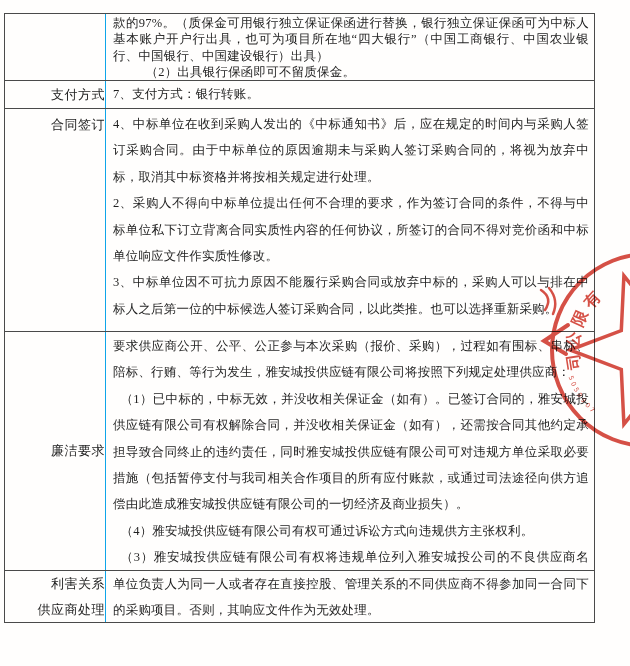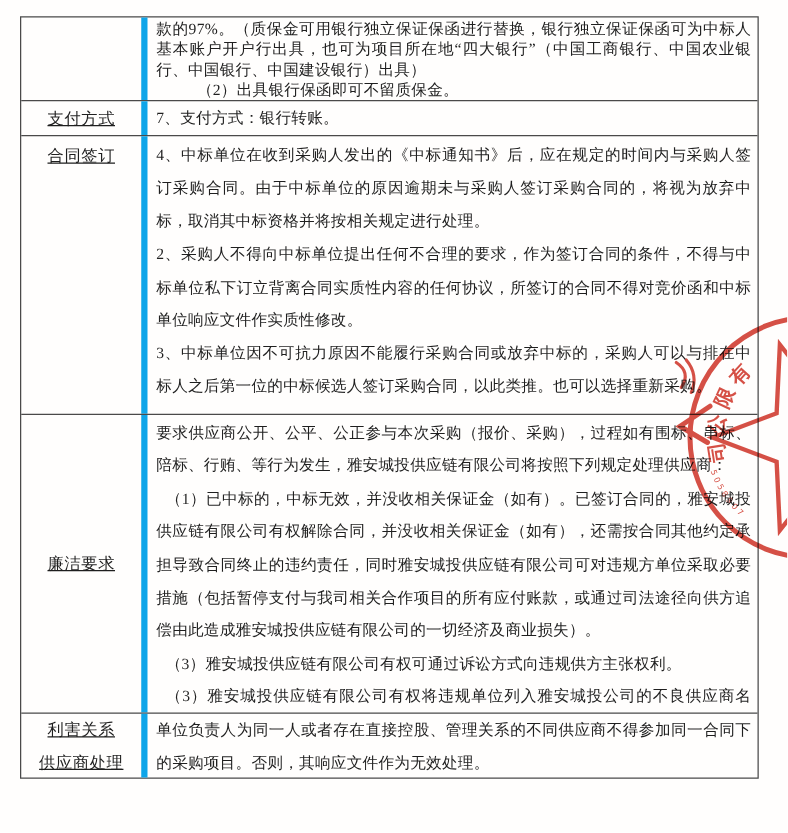--- a/index.html
+++ b/index.html
@@ -1,30 +1,30 @@
 <!DOCTYPE html>
 <html><head>
 <meta charset="utf-8">
 <style>
   html,body{margin:0;padding:0;background:#ffffff;}
   .page{
     position:relative;width:630px;height:666px;background:#fffefd;overflow:hidden;
     font-family:"Liberation Serif","DejaVu Serif",serif;color:#1f1f1f;
   }
   .terms-table{
-    position:absolute;left:16px;top:13px;width:591px;
+    position:absolute;left:4px;top:13px;width:591px;
     border:1px solid #4a4a4a;display:flex;flex-direction:column;box-sizing:border-box;
     background:transparent;
   }
   .trow{display:flex;border-top:1px solid #4a4a4a;box-sizing:border-box;}
   .trow:first-child{border-top:none;}
   .lcell{
-    width:101px;border-right:5px solid #0ea5e9;box-sizing:border-box;
-    display:flex;flex-direction:column;align-items:center;justify-content:center;
-    font-size:13px;flex-shrink:0;text-decoration:underline;
+    width:101px;border-right:1px solid #0ea5e9;box-sizing:border-box;
+    display:flex;flex-direction:column;align-items:flex-end;justify-content:center;
+    font-size:13px;flex-shrink:0;
   }
   .label-line{white-space:nowrap;letter-spacing:0.5px;}
   .ccell{
     flex:1;box-sizing:border-box;padding:0 5px 0 7px;
     font-size:12.5px;letter-spacing:0.2px;overflow:hidden;
     text-align:justify;
   }
   .para{margin:0;}
   
   .r0{height:66px;} .r1{height:28px;} .r2{height:223px;} .r3{height:239px;} .r4{height:52px;}
@@ -77,21 +77,21 @@
         </div>
     </div>
 
     <div class="trow r3">
       <div class="lcell">
           <div class="label-line">廉洁要求</div>
         </div>
       <div class="ccell">
           <p class="para">要求供应商公开、公平、公正参与本次采购（报价、采购），过程如有围标、串标、陪标、行贿、等行为发生，雅安城投供应链有限公司将按照下列规定处理供应商：</p>
           <p class="para indent">（1）已中标的，中标无效，并没收相关保证金（如有）。已签订合同的，雅安城投供应链有限公司有权解除合同，并没收相关保证金（如有），还需按合同其他约定承担导致合同终止的违约责任，同时雅安城投供应链有限公司可对违规方单位采取必要措施（包括暂停支付与我司相关合作项目的所有应付账款，或通过司法途径向供方追偿由此造成雅安城投供应链有限公司的一切经济及商业损失）。</p>
-          <p class="para indent">（3）雅安城投供应链有限公司有权可通过诉讼方式向违规供方主张权利。</p>
+          <p class="para indent">（4）雅安城投供应链有限公司有权可通过诉讼方式向违规供方主张权利。</p>
           <p class="para indent">（3）雅安城投供应链有限公司有权将违规单位列入雅安城投公司的不良供应商名单。</p>
         </div>
     </div>
 
     <div class="trow r4">
       <div class="lcell">
           <div class="label-line">利害关系</div>
           <div class="label-line">供应商处理</div>
         </div>
       <div class="ccell">

